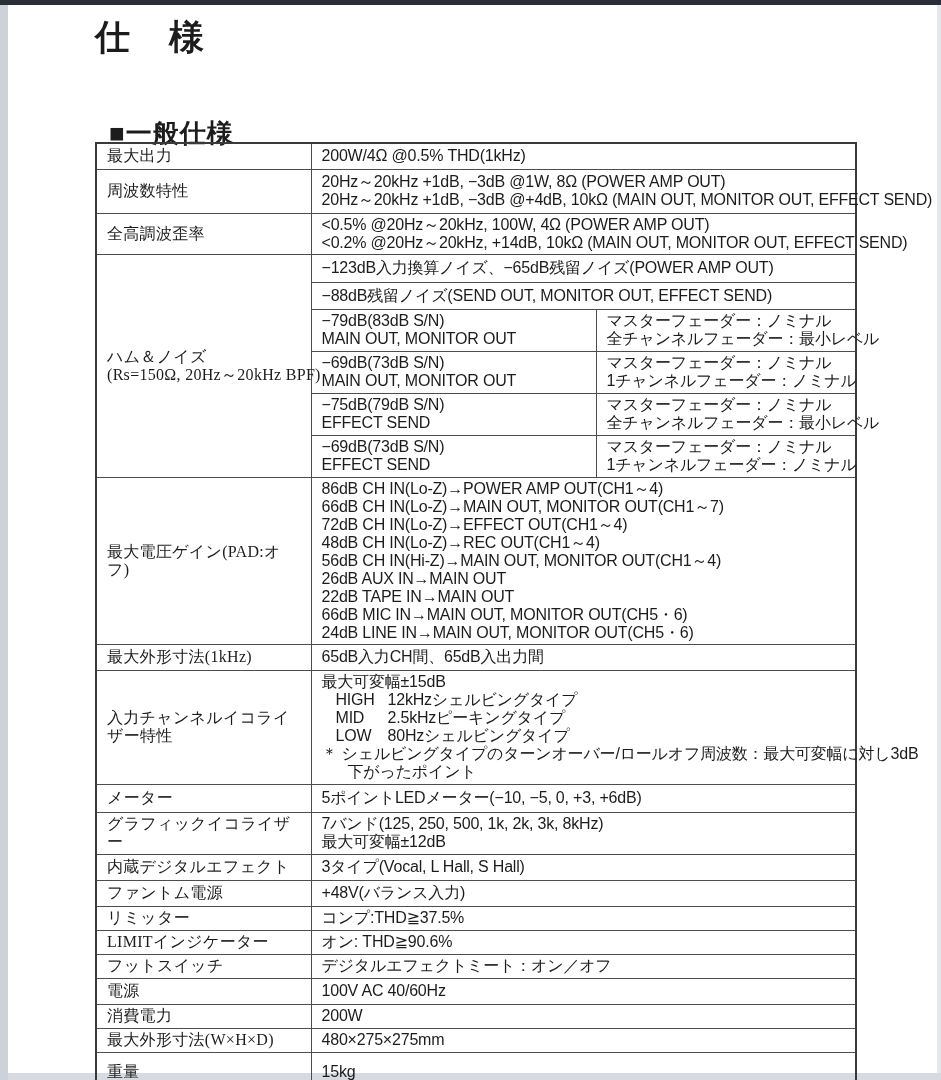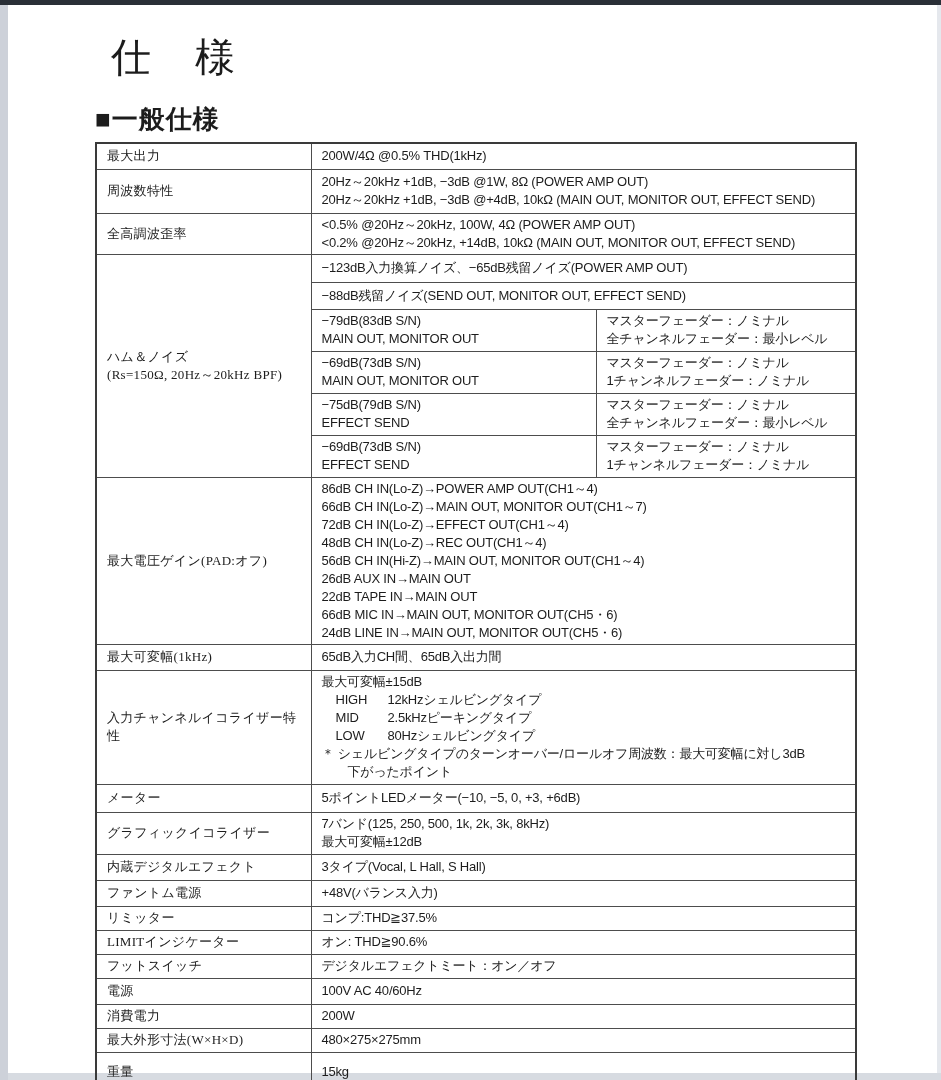--- a/index.html
+++ b/index.html
@@ -10,39 +10,39 @@
     overflow:hidden;
     font-family:"Liberation Serif","DejaVu Serif",serif;
     color:#1c1c1c;
   }
   .edge-top{position:absolute;top:0;left:0;width:941px;height:5px;background:#2a2f37;}
   .edge-left{position:absolute;top:5px;left:0;width:8px;height:1075px;background:#cdd1d9;}
   .edge-bottom{position:absolute;left:8px;bottom:0;width:933px;height:7px;background:#d7dbe1;}
   .edge-right{position:absolute;top:5px;right:0;width:4px;height:1068px;background:#e5e8ed;}
 
   .title{
-    position:absolute;left:95px;top:14px;margin:16px;
-    font-size:40px;font-weight:400;letter-spacing:2px;
+    position:absolute;left:95px;top:14px;margin:0;
+    font-size:35px;font-weight:700;letter-spacing:2px;
   }
   .section{
-    position:absolute;left:93px;top:100px;margin:2px;
+    position:absolute;left:93px;top:100px;margin:16px;
     font-size:26px;font-weight:700;letter-spacing:1px;
   }
 
   table.spec{
     position:absolute;left:95px;top:142px;
     width:760px;
     border-collapse:collapse;
     table-layout:fixed;
   }
   table.spec td{
     border:1px solid #4d4d4d;
     padding:2px 8px 2px 10px;
     vertical-align:middle;
-    font-size:13px;
+    font-size:16px;
     line-height:18px;
     margin-top:8px;
   }
   table.spec{border:2px solid #3a3a3a;}
   td.lbl{
     font-family:"Liberation Serif","DejaVu Serif",serif;
     font-size:13.5px;
     letter-spacing:0.3px;
   }
   td.val, td.valr{
@@ -155,21 +155,21 @@
           <div class="ln">48dB CH IN(Lo-Z)→REC OUT(CH1～4)</div>
           <div class="ln">56dB CH IN(Hi-Z)→MAIN OUT, MONITOR OUT(CH1～4)</div>
           <div class="ln">26dB AUX IN→MAIN OUT</div>
           <div class="ln">22dB TAPE IN→MAIN OUT</div>
           <div class="ln">66dB MIC IN→MAIN OUT, MONITOR OUT(CH5・6)</div>
           <div class="ln">24dB LINE IN→MAIN OUT, MONITOR OUT(CH5・6)</div>
         </td>
       </tr>
 
       <tr style="height:26px">
-        <td class="lbl">最大可変幅(1kHz)</td>
+        <td class="lbl">最大外形寸法(1kHz)</td>
         <td class="val" colspan="2">65dB入力CH間、65dB入出力間</td>
       </tr>
 
       <tr style="height:114px">
         <td class="lbl">入力チャンネルイコライザー特性</td>
         <td class="val" colspan="2">
           <div class="ln">最大可変幅±15dB</div>
           <div class="ln indent">
             <span class="band">HIGH</span><span>12kHzシェルビングタイプ</span>
           </div>

